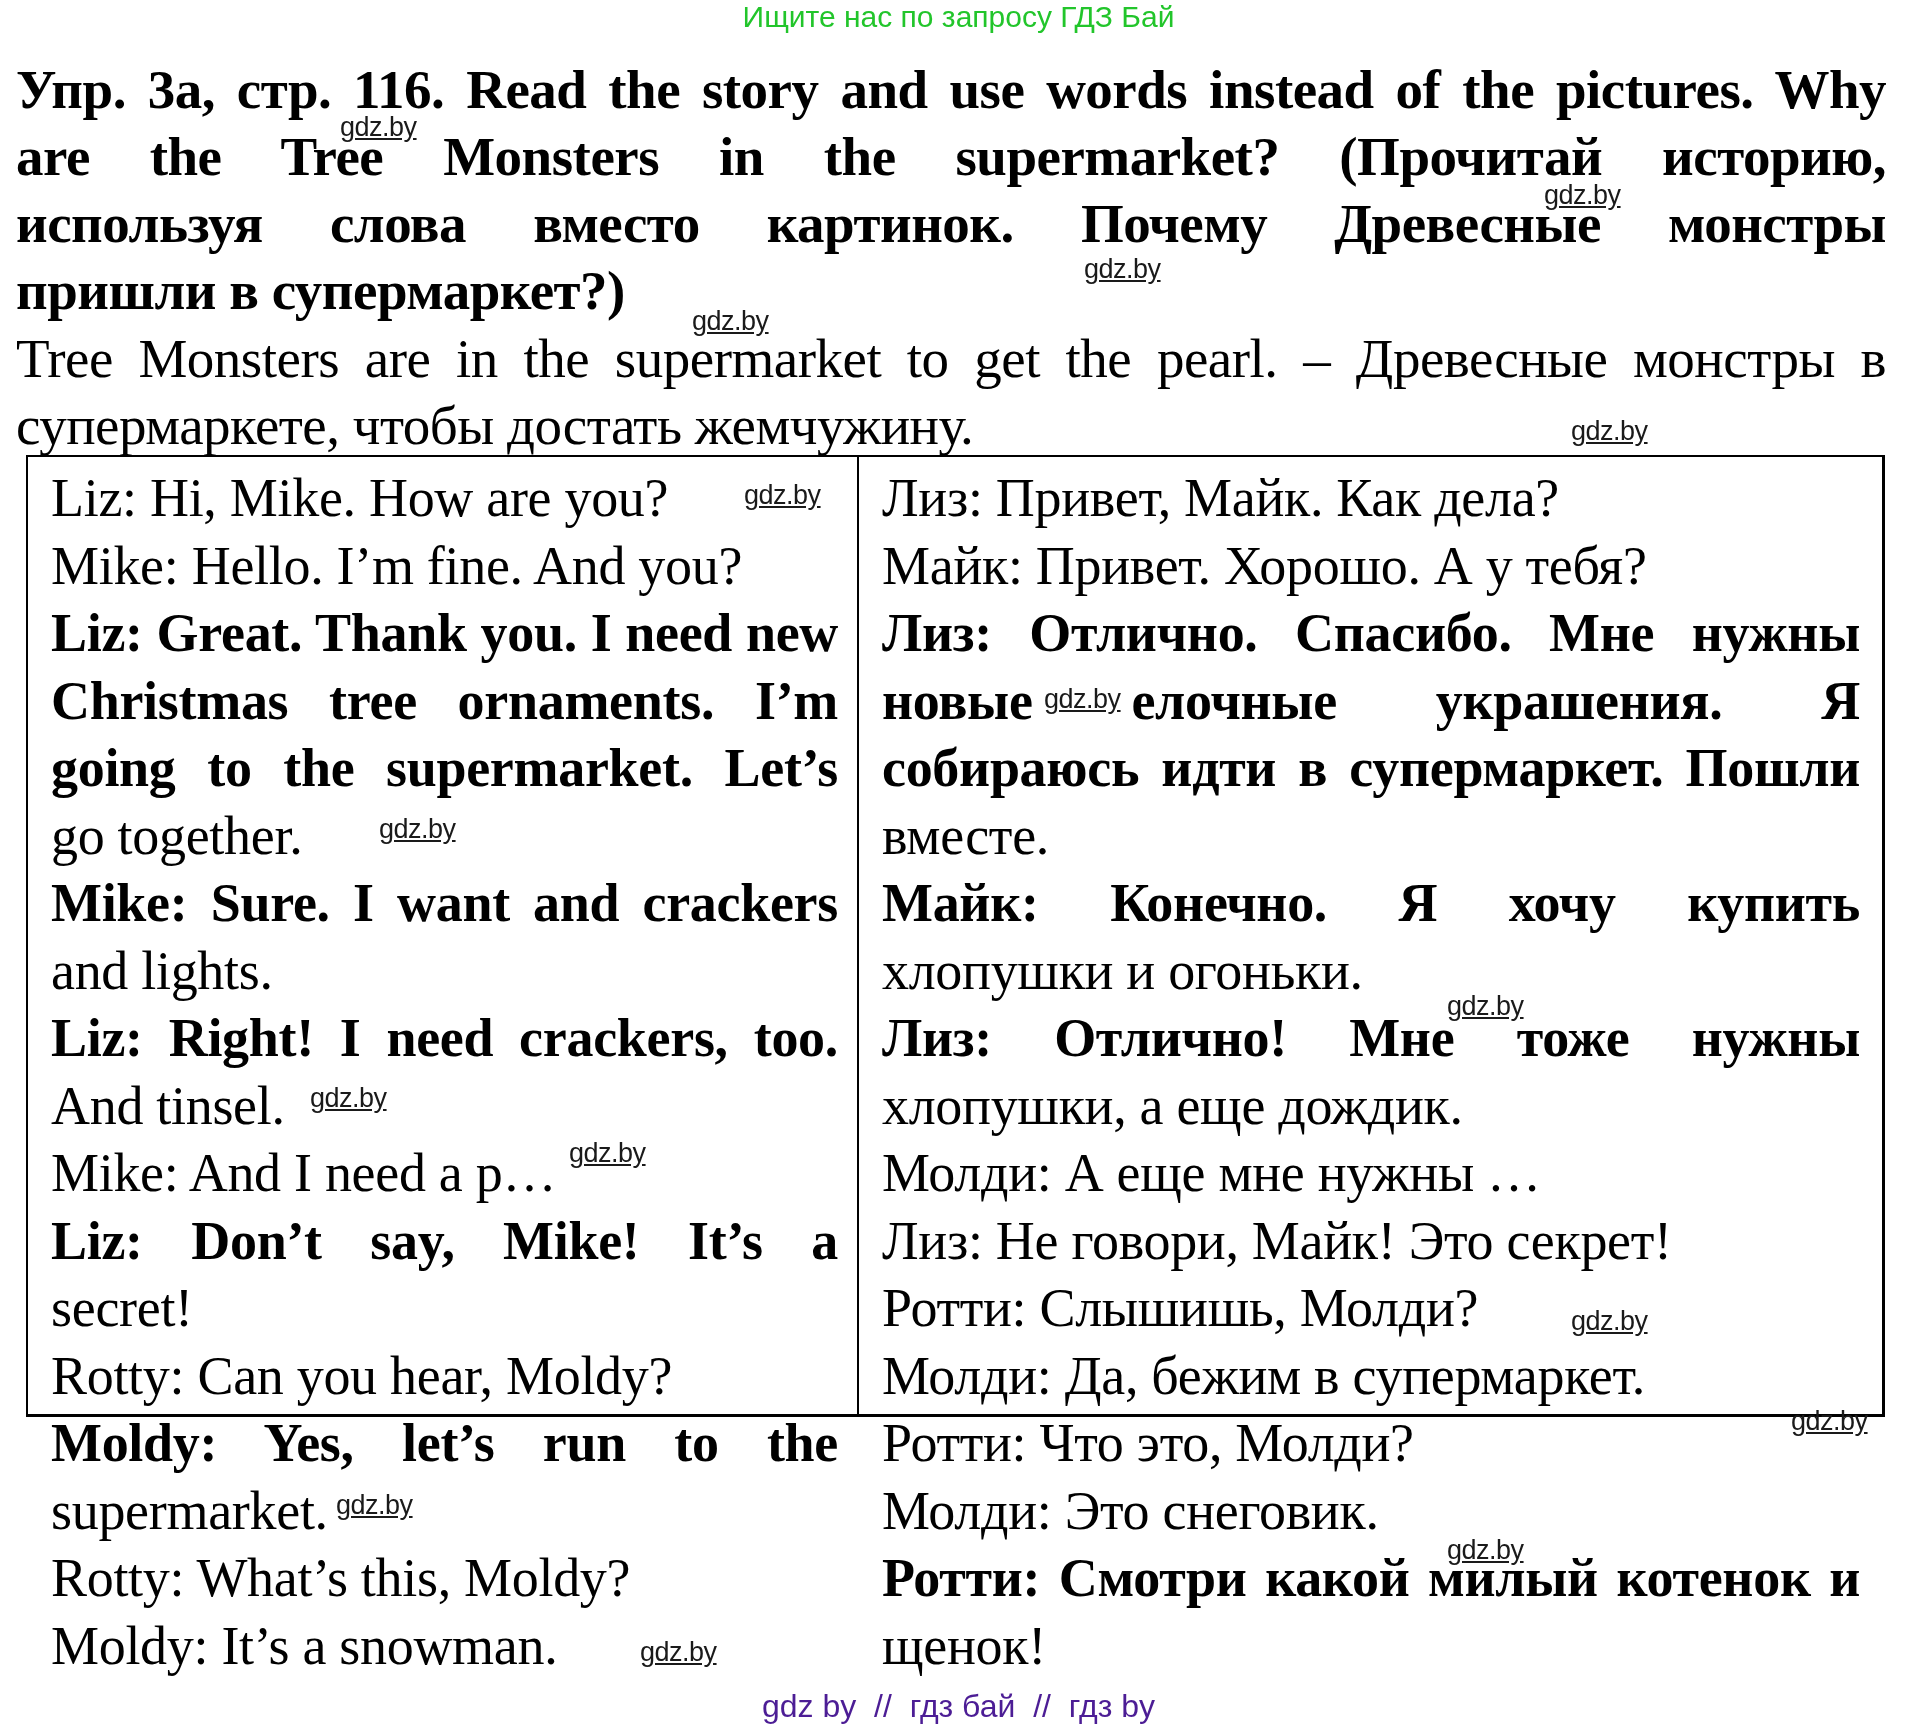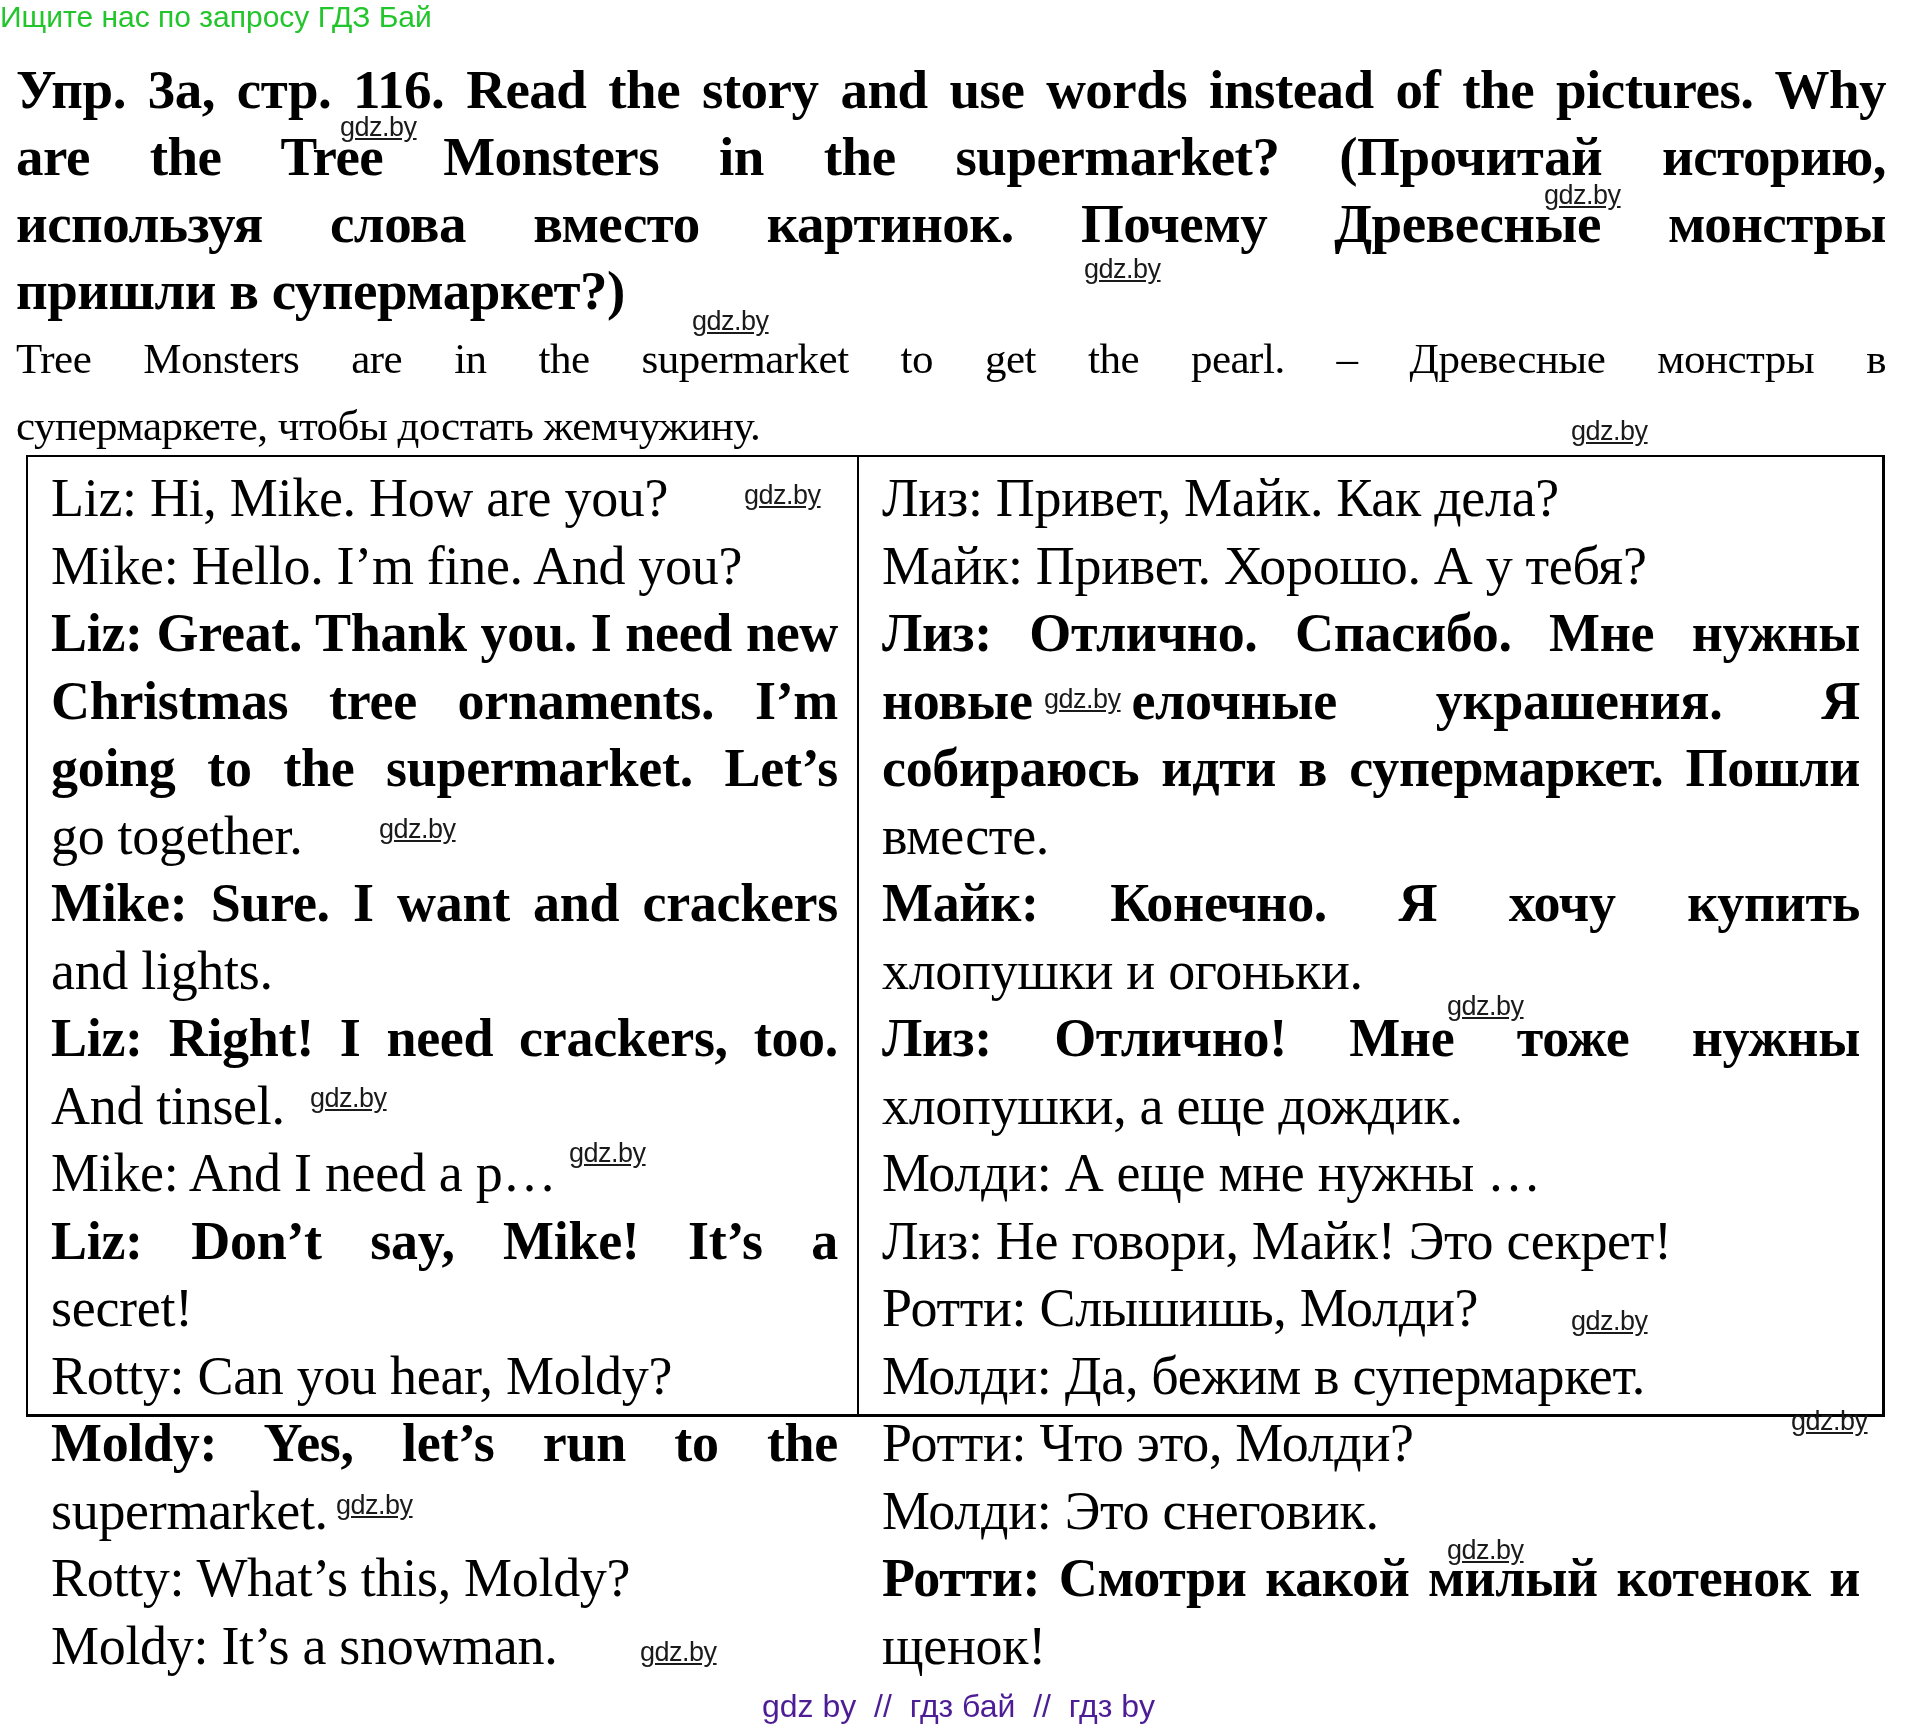--- a/index.html
+++ b/index.html
@@ -13,21 +13,21 @@
       position: relative;
       overflow: hidden;
       font-family: "Liberation Serif", "DejaVu Serif", serif;
       color: #000000;
     }
     .top-banner {
       position: absolute;
       top: 0;
       left: 0;
       width: 1917px;
-      text-align: left;
+      text-align: center;
       font-family: "Liberation Sans", "DejaVu Sans", sans-serif;
       font-size: 30px;
       line-height: 34px;
       color: #22c52b;
     }
     .heading {
       position: absolute;
       top: 56px;
       left: 16px;
       width: 1870px;
@@ -45,21 +45,21 @@
       white-space: nowrap;
     }
     .heading .line.last {
       text-align-last: left;
     }
     .answer {
       position: absolute;
       top: 325px;
       left: 16px;
       width: 1870px;
-      font-size: 43px;
+      font-size: 55px;
       line-height: 67px;
       letter-spacing: -0.5px;
     }
     .answer .line {
       display: block;
       text-align: justify;
       text-align-last: justify;
       white-space: nowrap;
     }
     .answer .line.last {

